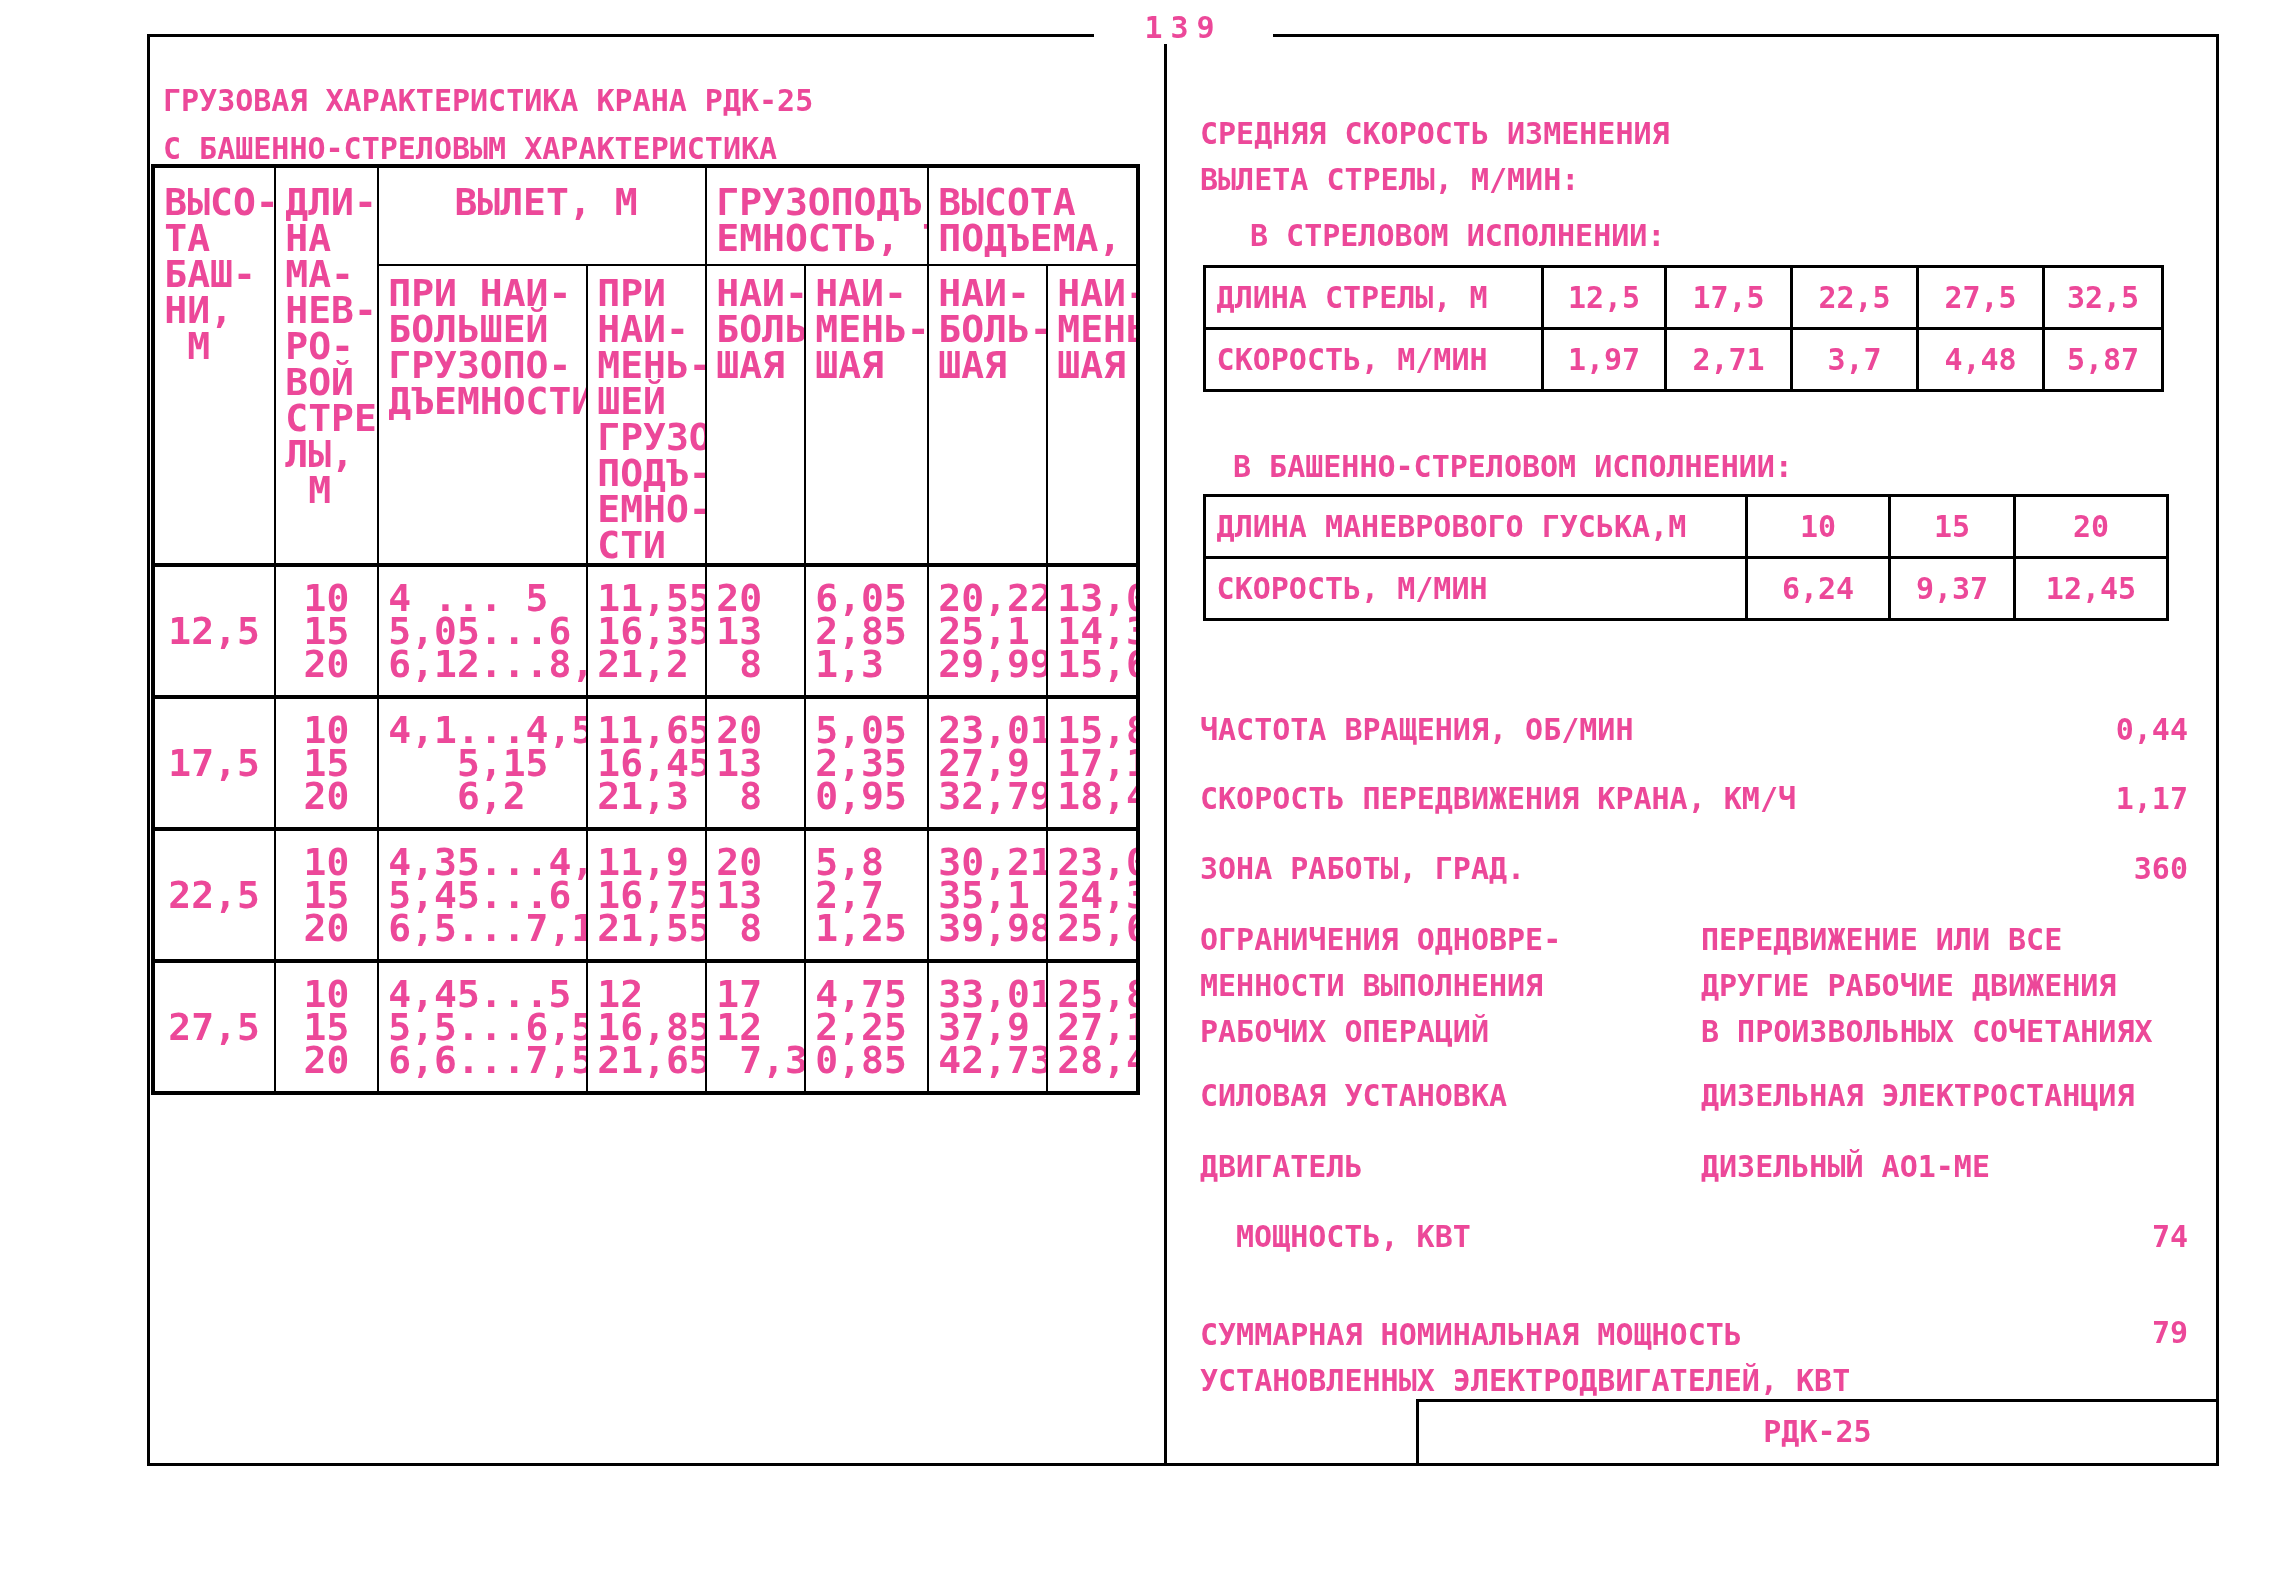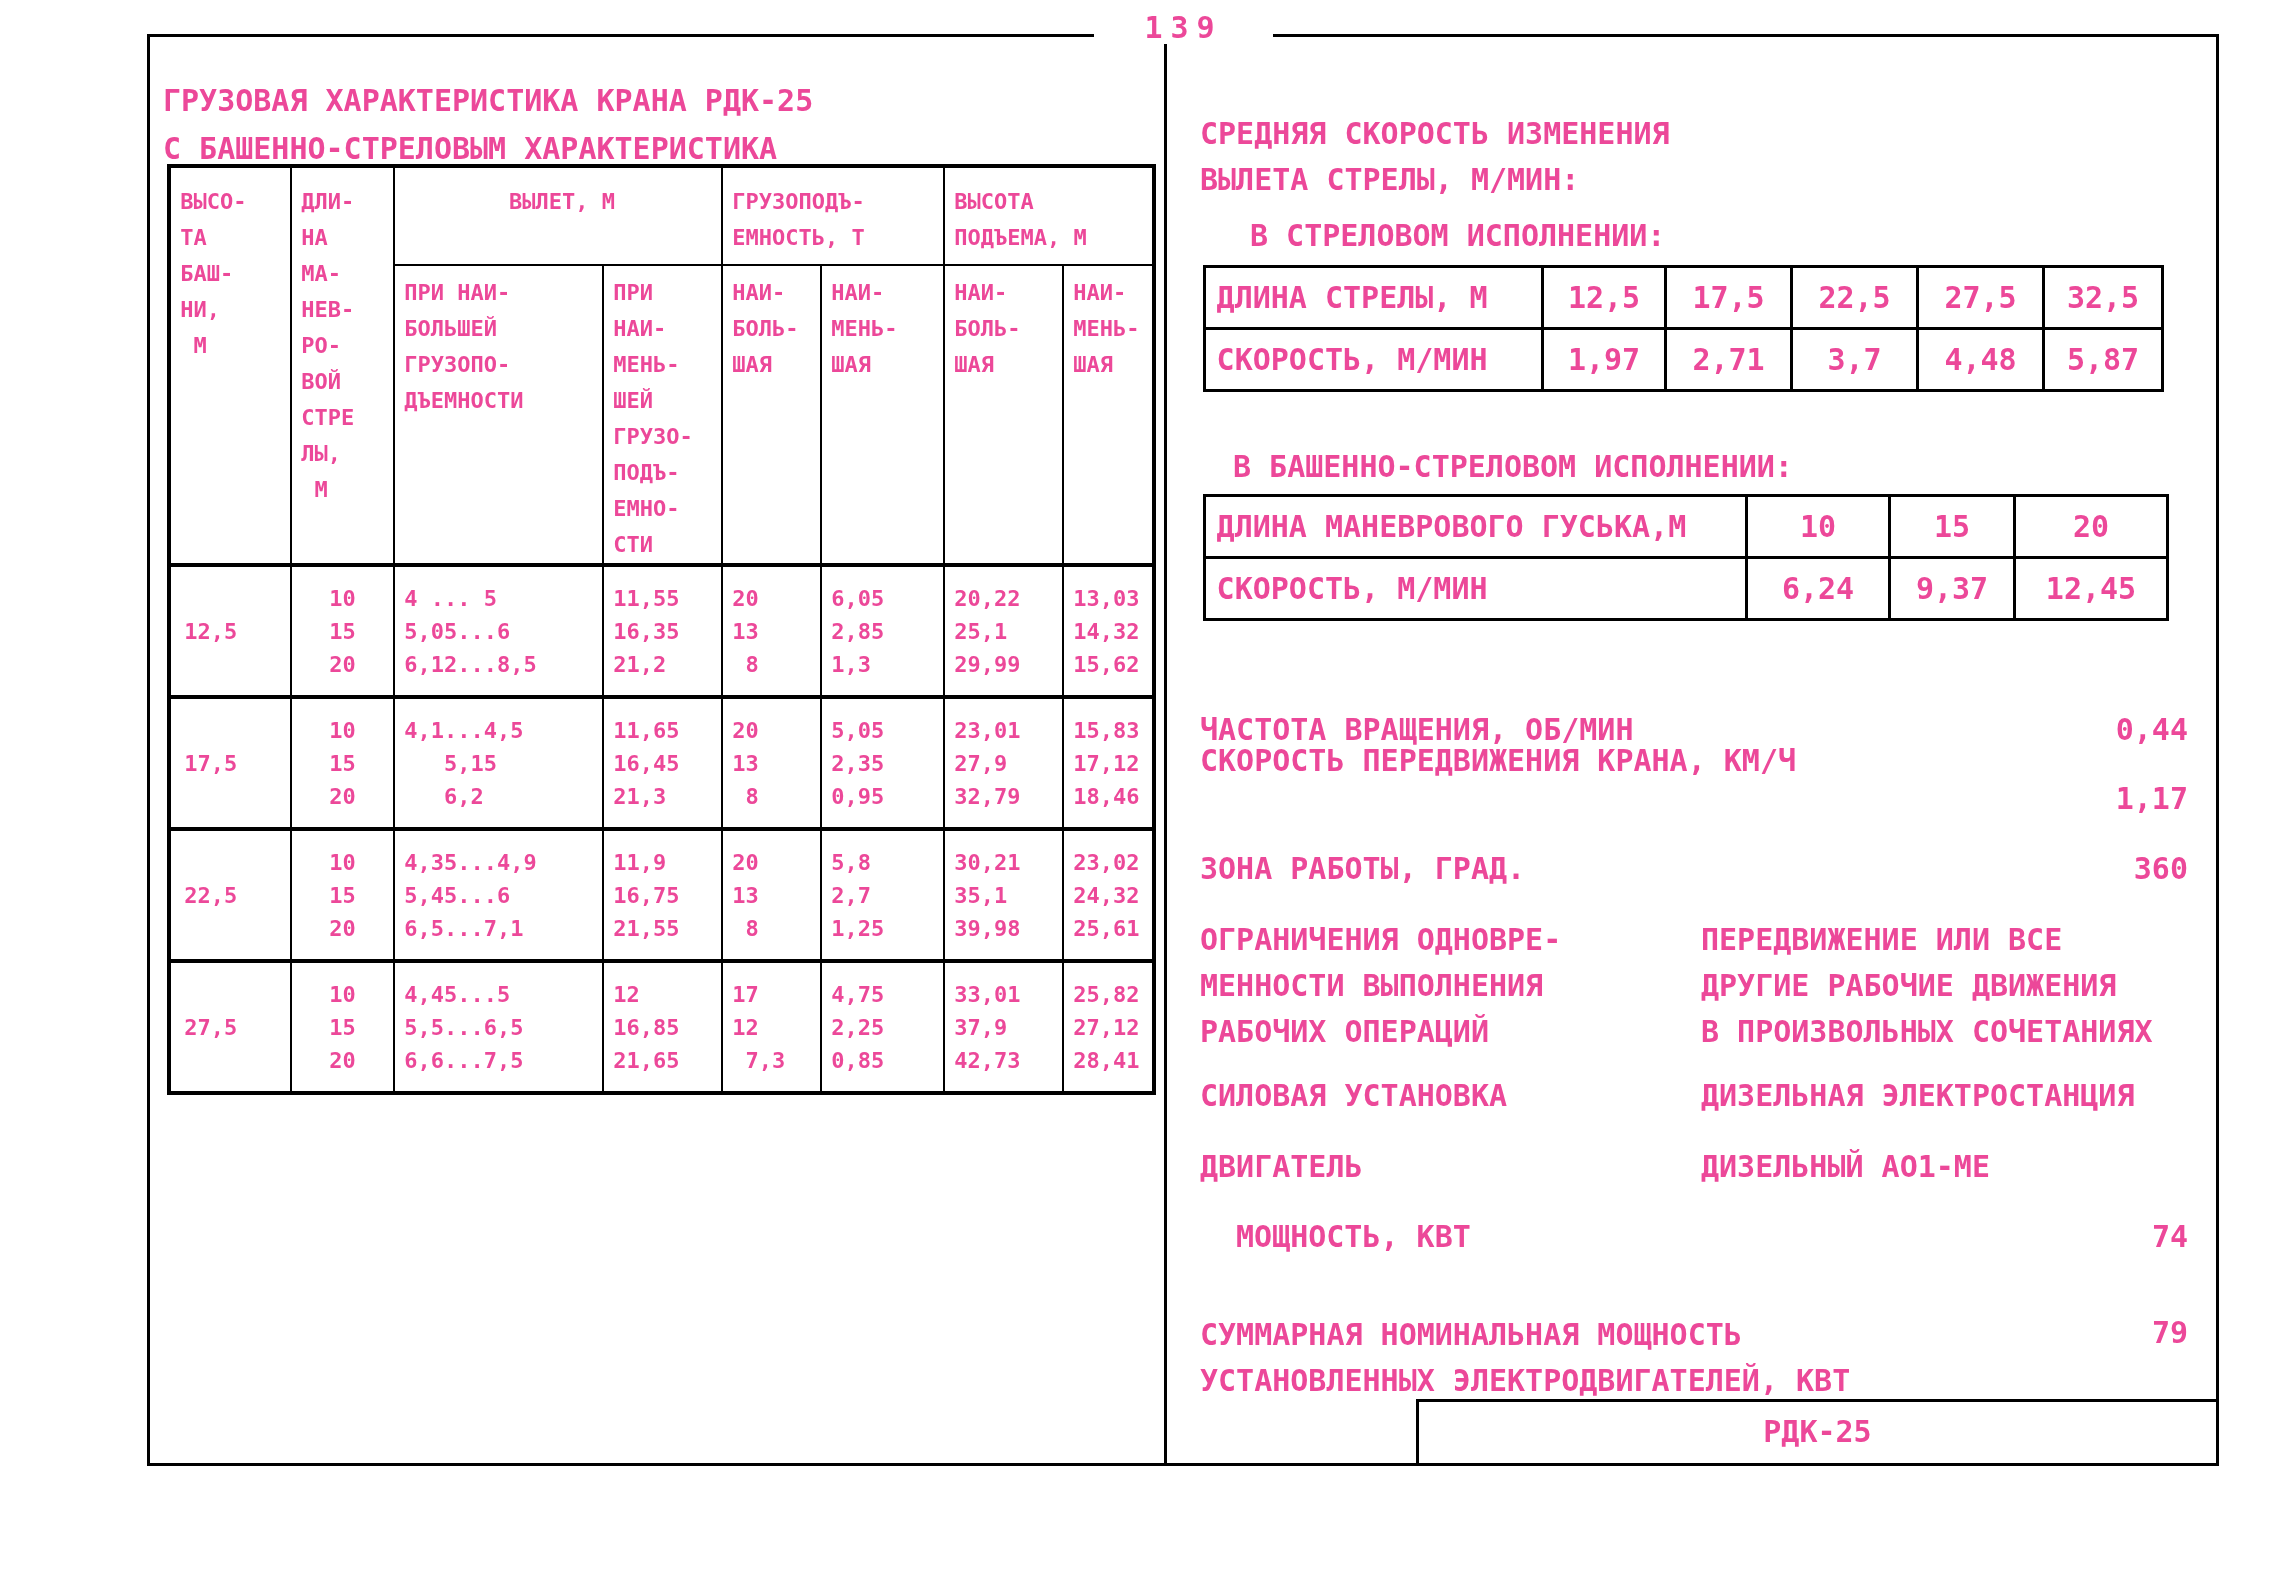--- a/index.html
+++ b/index.html
@@ -14,23 +14,23 @@
   
   .frame { left:147px; top:34px; width:2072px; height:1432px;
            border:3.3px solid #000; box-sizing:border-box; }
   .divider { left:1164px; top:34px; width:3.3px; height:1432px; background:#000; }
   .pagenum { left:1094px; top:10.6px; width:179px; text-align:center;
              background:#fff; letter-spacing:8px; z-index:3; }
 
   
   .title { left:163px; top:77px; width:988px; text-align:left; line-height:48px; }
 
-  table.main { position:absolute; left:167px; top:164px;
+  table.main { position:absolute; left:151px; top:164px;
                border-collapse:collapse; table-layout:fixed; width:985px;
-               font-size:22px; }
+               font-size:38px; }
   table.main { border:4px solid #000; }
   table.main td { border:2.7px solid #000; box-sizing:border-box;
                   white-space:pre; overflow:hidden; }
   td.hA { vertical-align:top; line-height:36px; padding:16px 0 0 9.3px; height:99px; }
   td.hB { vertical-align:top; line-height:36px; padding:9.3px 0 0 9.3px; height:298px; }
   td.hC { text-align:center; padding-left:8px; }
   tr.grp td { border-top:4px solid #000; vertical-align:middle;
               line-height:33px; padding:0 0 0 9.3px; height:132px; }
   tr.grp td.c1 { padding-left:13.3px; }
   tr.grp td.c2 { text-align:center; padding-left:0; }
@@ -279,21 +279,21 @@
       <td class="val">6,24</td>
       <td class="val">9,37</td>
       <td class="val">12,45</td>
     </tr>
   </tbody>
     </table>
 
   <div class="abs" style="left:1200px; top:713px;">ЧАСТОТА ВРАЩЕНИЯ, ОБ/МИН</div>
   <div class="abs rval" style="left:2016px; top:713px;">0,44</div>
 
-  <div class="abs" style="left:1200px; top:744px;">СКОРОСТЬ ПЕРЕДВИЖЕНИЯ КРАНА, КМ/Ч</div>
+  <div class="abs" style="left:1200px; top:782px;">СКОРОСТЬ ПЕРЕДВИЖЕНИЯ КРАНА, КМ/Ч</div>
   <div class="abs rval" style="left:2016px; top:782px;">1,17</div>
 
   <div class="abs" style="left:1200px; top:852px;">ЗОНА РАБОТЫ, ГРАД.</div>
   <div class="abs rval" style="left:2016px; top:852px;">360</div>
 
   <div class="abs r-text preline" style="left:1200px; top:917px;">ОГРАНИЧЕНИЯ ОДНОВРЕ-
 МЕННОСТИ ВЫПОЛНЕНИЯ
 РАБОЧИХ ОПЕРАЦИЙ</div>
   <div class="abs r-text preline" style="left:1701px; top:917px;">ПЕРЕДВИЖЕНИЕ ИЛИ ВСЕ
 ДРУГИЕ РАБОЧИЕ ДВИЖЕНИЯ

